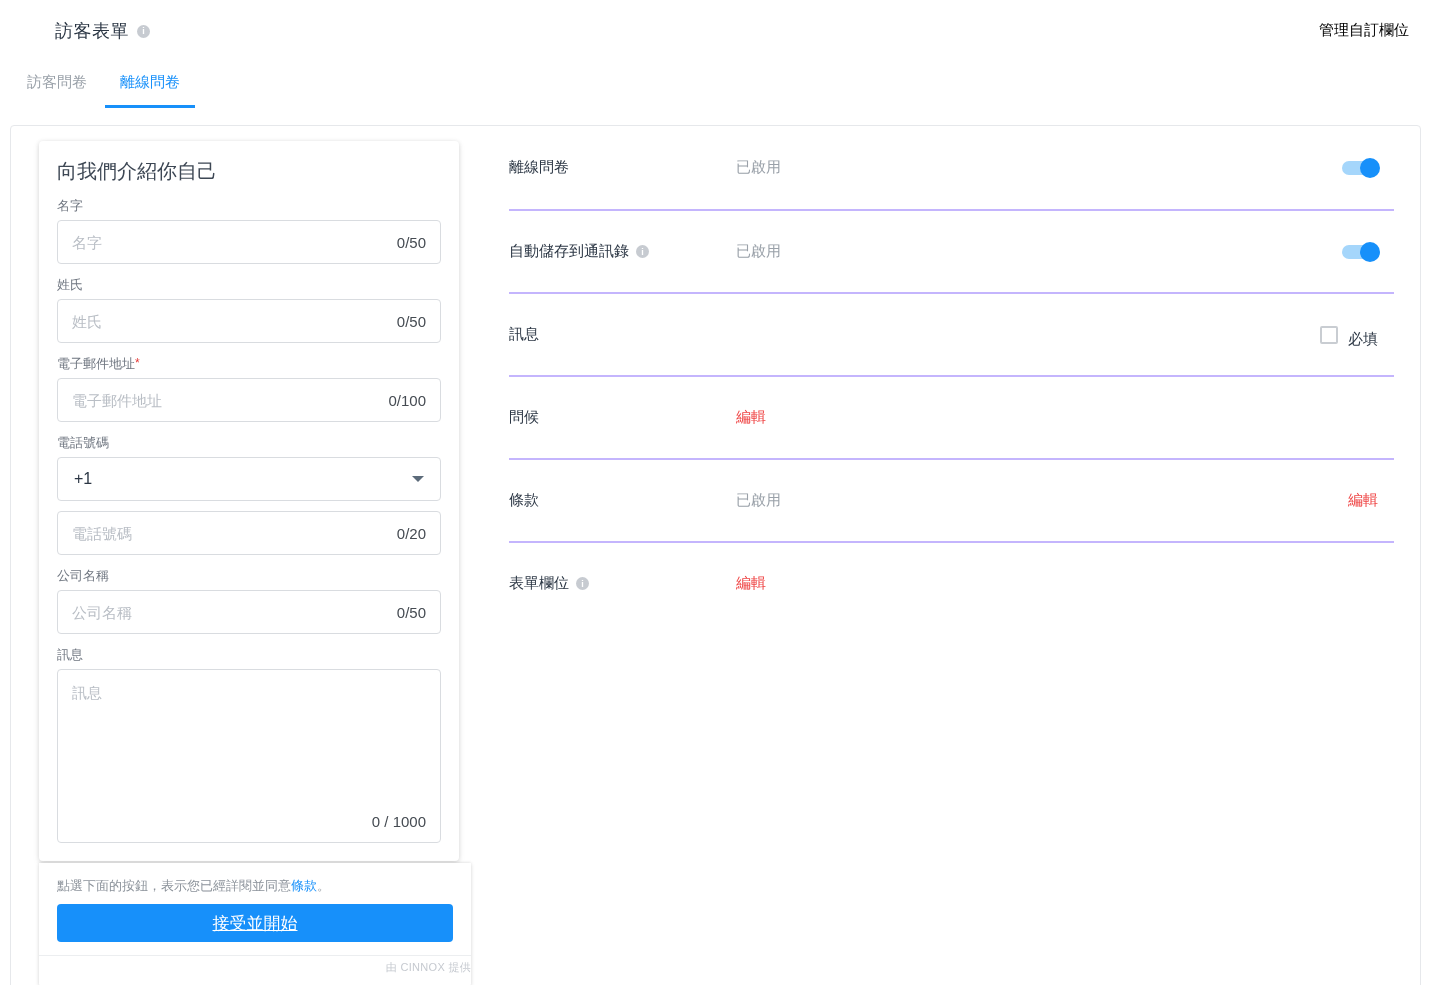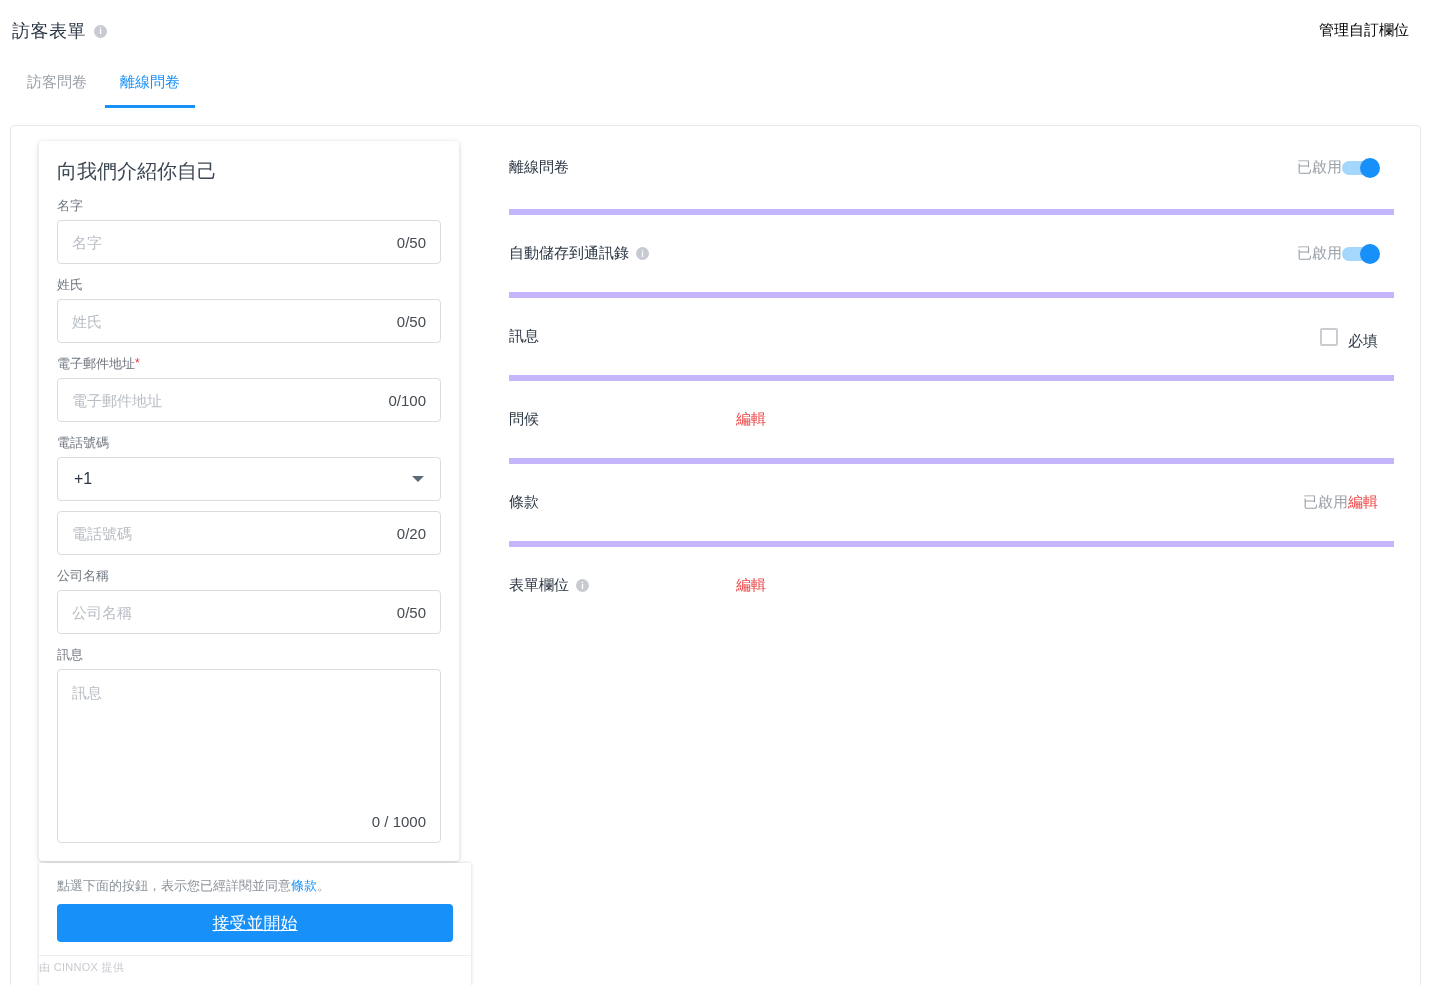--- a/index.html
+++ b/index.html
@@ -11,21 +11,21 @@
     overflow:hidden;
     position:relative;
   }
   .page { position:absolute; inset:0; }
 
   
   .header {
     display:flex; justify-content:space-between; align-items:flex-start;
     padding:19px 22px 0 12px;
   }
-  .title-wrap { display:flex; align-items:center; gap:8px; }
+  .title-wrap { display:flex; align-items:center; gap:8px;margin-left:43px; }
   .page-title { font-size:18px; font-weight:500; color:#2b3644; letter-spacing:0.5px; }
   .info-icon {
     display:inline-flex; align-items:center; justify-content:center;
     width:13px; height:13px; border-radius:50%;
     background:#c7cbd1; color:#ffffff;
     font-size:9px; font-weight:700; font-style:normal;
     flex:0 0 auto;
   }
   .info-icon::before { content:"i"; }
   .manage-link {
@@ -111,36 +111,36 @@
   .agreement { font-size:13px; color:#8b929a; line-height:17px; }
   .agreement .terms-link { color:#1790fa; text-decoration:none; cursor:pointer; }
   .accept-btn {
     display:block; width:100%; height:38px; margin-top:10px;
     background:#1790fa; color:#ffffff; border:none; border-radius:4px;
     font-size:17px; font-family:inherit; cursor:pointer;text-decoration:underline;
   }
   .powered {
     margin:13px -18px 0 -18px;
     border-top:1px solid #eceef0;
-    text-align:left; padding:4px 0 3px 0;
+    text-align:right; padding:4px 0 3px 0;
     font-size:11px; color:#c6cad0; letter-spacing:0.3px;
   }
 
   
   .settings-col { position:absolute; left:498px; top:0; width:885px; }
   .s-row {
     height:83px; display:flex; align-items:center;
     padding-right:16px;
   }
-  .s-row + .s-row { border-top:6px solid #c4b5fd; }
+  .s-row + .s-row { border-top:2px solid #c4b5fd; }
   .s-label {
     width:227px; font-size:15px; color:#2b3644;
     display:flex; align-items:center; gap:7px; flex:0 0 auto;
   }
-  .s-status { flex:1; font-size:15px; color:#9aa1a9;text-align:right; }
+  .s-status { flex:1; font-size:15px; color:#9aa1a9; }
   .edit-link { font-size:15px; color:#ef4444; text-decoration:none; cursor:pointer; }
 
   
   .toggle { position:relative; width:36px; height:14px; cursor:pointer; flex:0 0 auto; }
   .toggle .track {
     position:absolute; inset:0; border-radius:7px; background:#a5d6fb;
   }
   .toggle .knob {
     position:absolute; top:-3px; right:-2px;
     width:20px; height:20px; border-radius:50%; background:#1790fa;

